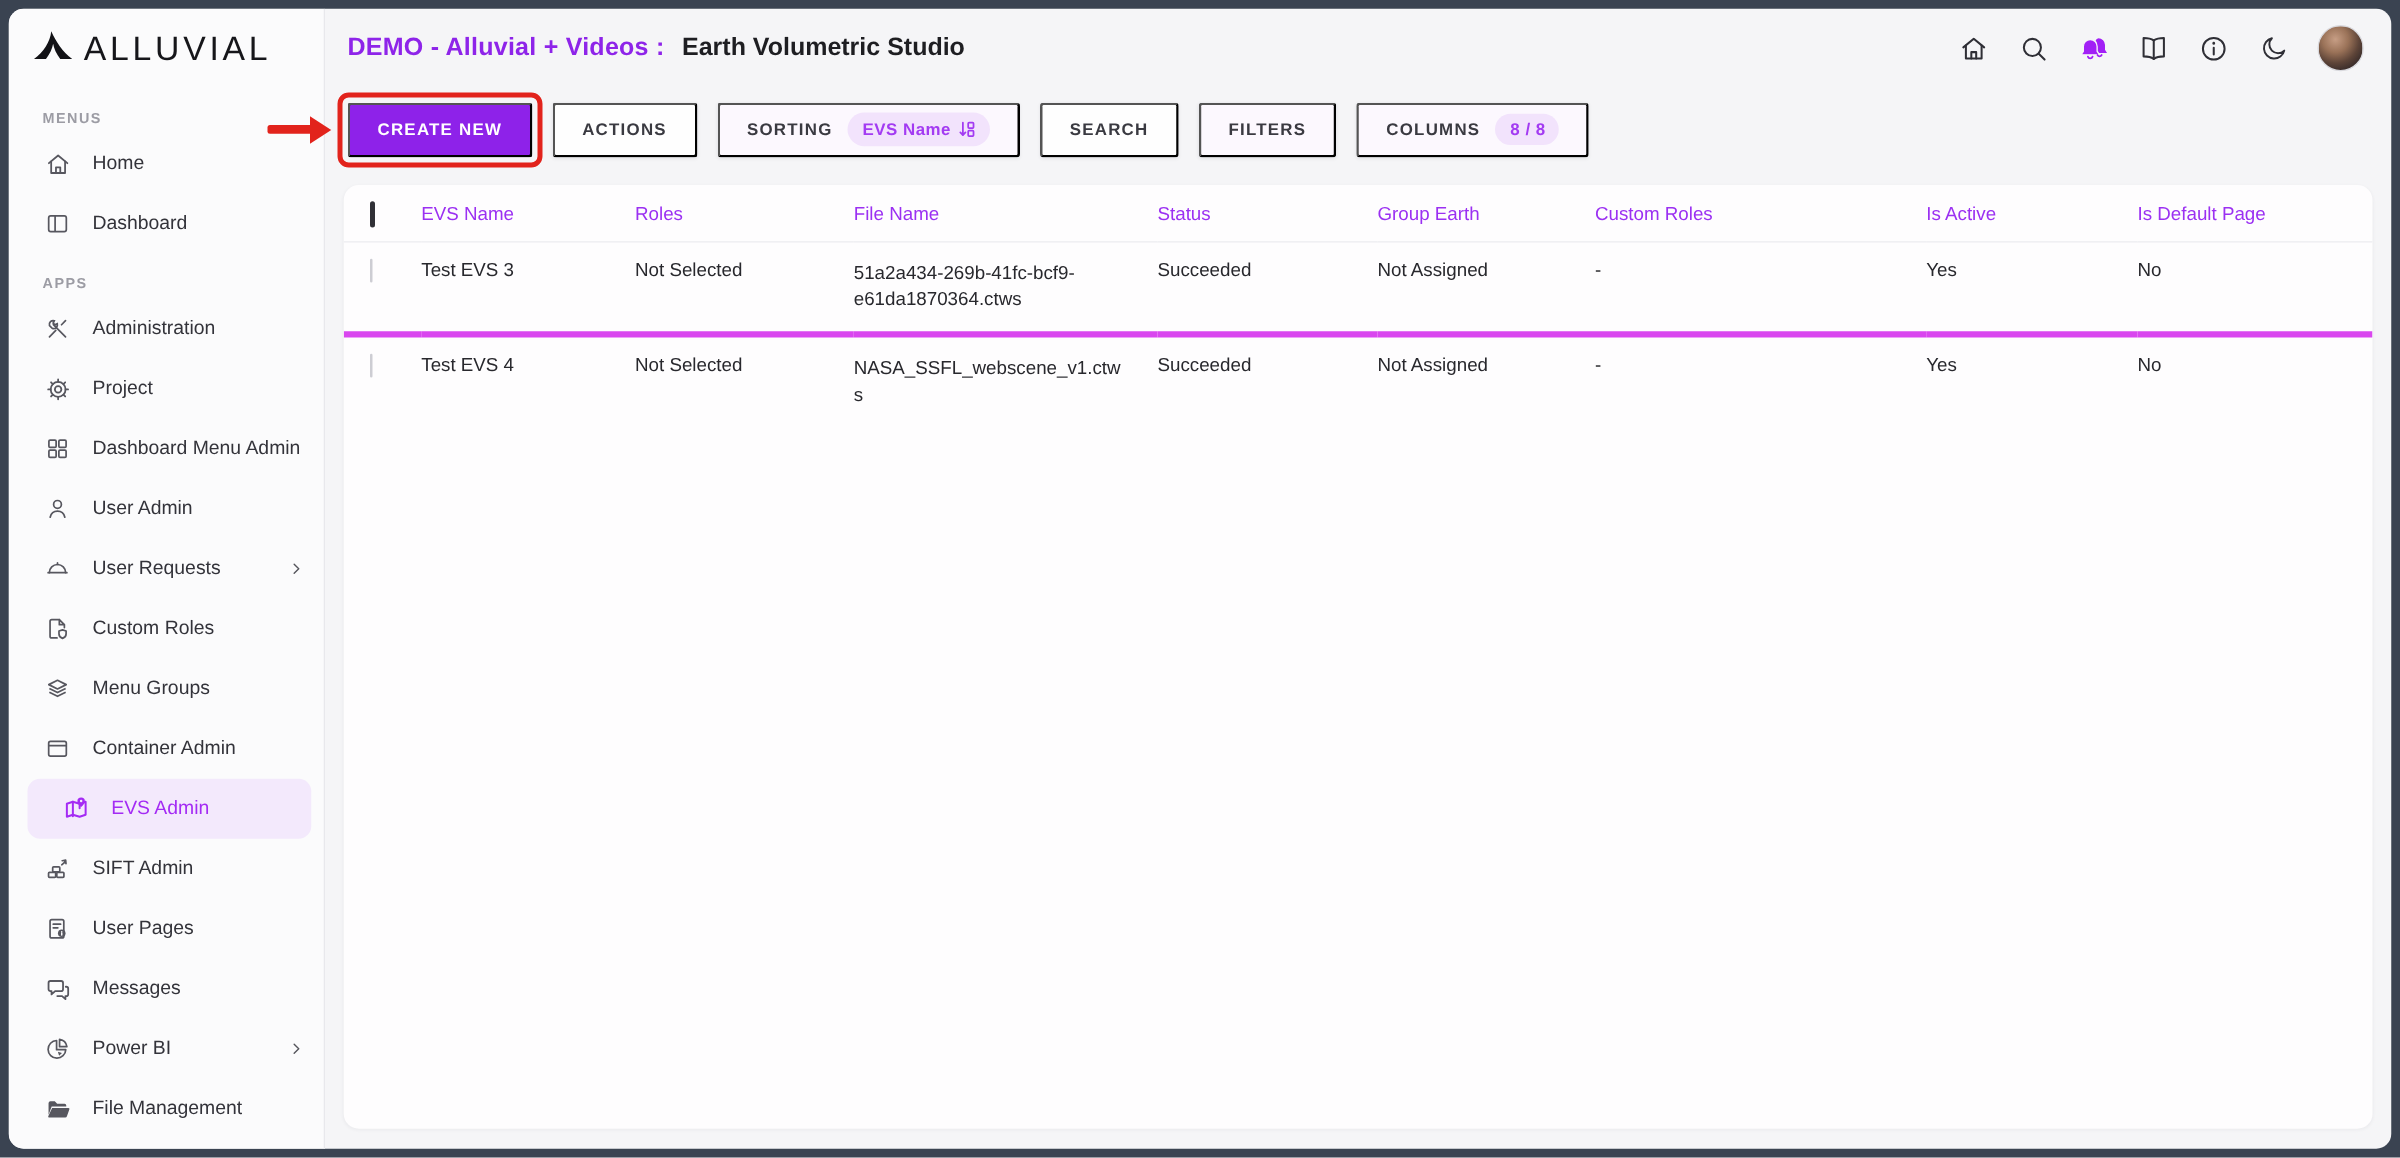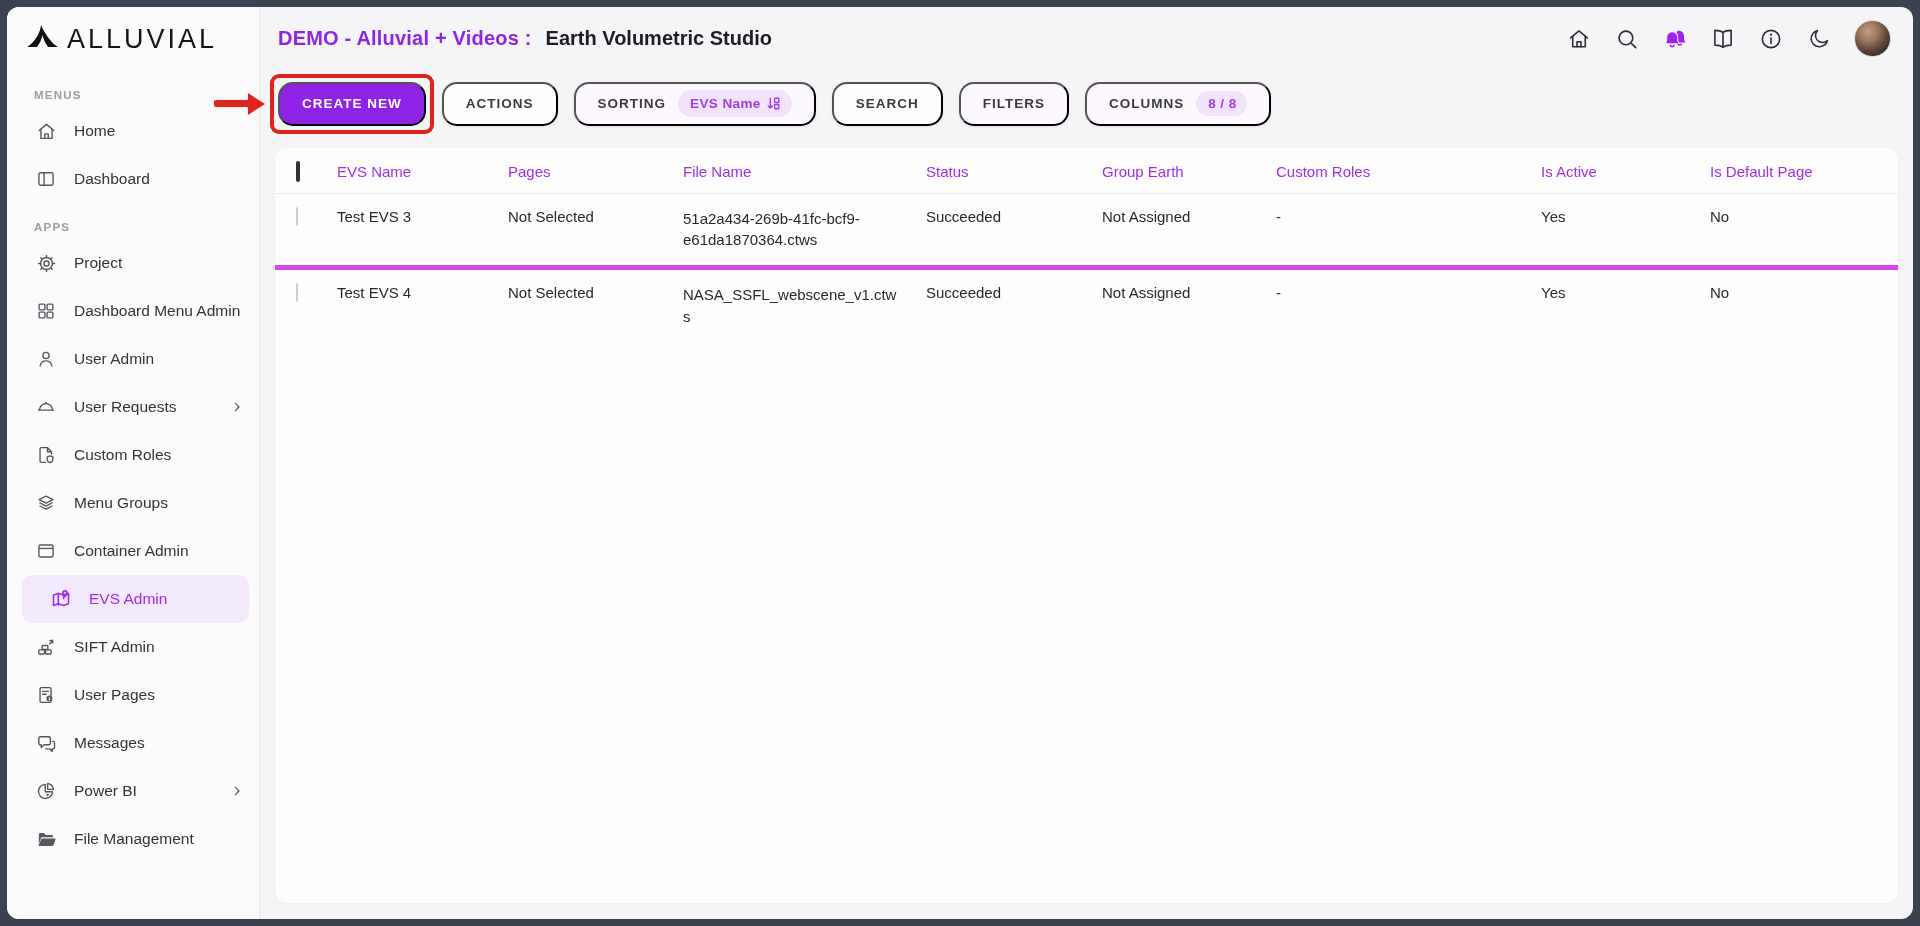--- a/index.html
+++ b/index.html
@@ -31,21 +31,21 @@
   .breadcrumb { font-size:20px; font-weight:bold; color:#8E24E9; letter-spacing:.2px; white-space:nowrap; }
   .page-title { font-size:20px; font-weight:bold; color:#1E1E22; margin-left:14px; white-space:nowrap; }
   .topbar-icons { margin-left:auto; display:flex; align-items:center; gap:22px; }
   .tb-icon { width:26px; height:26px; color:#2F2F36; cursor:pointer; display:flex; align-items:center; justify-content:center; }
   .avatar { width:37px; height:37px; border-radius:50%; cursor:pointer;
             background: radial-gradient(circle at 38% 30%, #c79e85 0%, #9a7258 32%, #5d4438 58%, #2e2526 85%);
             border:1px solid #d9d9de; }
 
   
   .toolbar { display:flex; align-items:center; gap:16px; padding:11px 0 0 18px; position:relative; }
-  .btn { height:44px; display:flex; align-items:center; border-radius:15px; background:#FEFEFE;
+  .btn { height:44px; display:flex; align-items:center; border-radius:3px; background:#FEFEFE;
          box-shadow:0 1px 3px rgba(30,30,50,.08); padding:12px 22px; font-size:13.5px; font-weight:bold;
          letter-spacing:1px; color:#3A3A41; cursor:pointer; white-space:nowrap; }
   .btn.tinted { background:#FCF8FE; }
   .btn-primary { background:#8E22E9; color:#FFFFFF; box-shadow:none; position:relative; }
   .pill { background:#F2E3FC; color:#A33BF2; border-radius:14px; padding:5px 10px 5px 12px; font-size:13.5px;
           font-weight:bold; letter-spacing:.4px; margin-left:12px; display:flex; align-items:center; gap:4px; }
   .sort-glyph { width:17px; height:17px; }
 
   
   .create-wrap { position:relative; }
@@ -106,20 +106,30 @@
         <svg width="22" height="22" viewBox="0 0 24 24" fill="none" stroke="currentColor" stroke-width="1.5" stroke-linejoin="round">
             <rect x="4.3" y="5.2" width="15.4" height="13.6" rx="1.8"></rect>
             <path d="M9.9 5.2v13.6"></path>
           </svg>
       </span>
       <span class="nlabel">Dashboard</span>
     </div>
 
     <div class="section-label">APPS</div>
 
+    <div class="nav-item">
+      <span class="nicon">
+        <svg width="22" height="22" viewBox="0 0 24 24" fill="none" stroke="currentColor" stroke-width="1.5" stroke-linecap="round">
+            <path d="M8.4 8.4 19 19"></path>
+            <path d="M5 9.2A3.4 3.4 0 0 1 9.2 5l-1 2 1.6 1.6 2-1A3.4 3.4 0 0 1 7.6 11.8z"></path>
+            <path d="M15.5 8.5 19 5M5 19l5.5-5.5"></path>
+          </svg>
+      </span>
+      <span class="nlabel">Administration</span>
+    </div>
     <div class="nav-item">
       <span class="nicon">
         <svg width="23" height="23" viewBox="0 0 24 24" fill="none" stroke="currentColor" stroke-width="1.5" stroke-linecap="round">
             <circle cx="12" cy="12" r="2.7"></circle>
             <circle cx="12" cy="12" r="6.2"></circle>
             <path d="M12 3.7v2.1M12 18.2v2.1M3.7 12h2.1M18.2 12h2.1M6.1 6.1l1.5 1.5M16.4 16.4l1.5 1.5M17.9 6.1l-1.5 1.5M7.6 16.4l-1.5 1.5"></path>
           </svg>
       </span>
       <span class="nlabel">Project</span>
     </div>
@@ -343,21 +353,21 @@
           <col class="col-status">
             <col class="col-group">
             <col class="col-roles">
             <col class="col-active">
             <col>
         </colgroup>
         <thead>
           <tr>
             <th class="ck"><span class="checkbox"></span></th>
             <th>EVS Name</th>
-            <th>Pages</th>
+            <th>Roles</th>
             <th>File Name</th>
             <th>Status</th>
             <th>Group Earth</th>
             <th>Custom Roles</th>
             <th>Is Active</th>
             <th>Is Default Page</th>
           </tr>
         </thead>
         <tbody>
           <tr>

